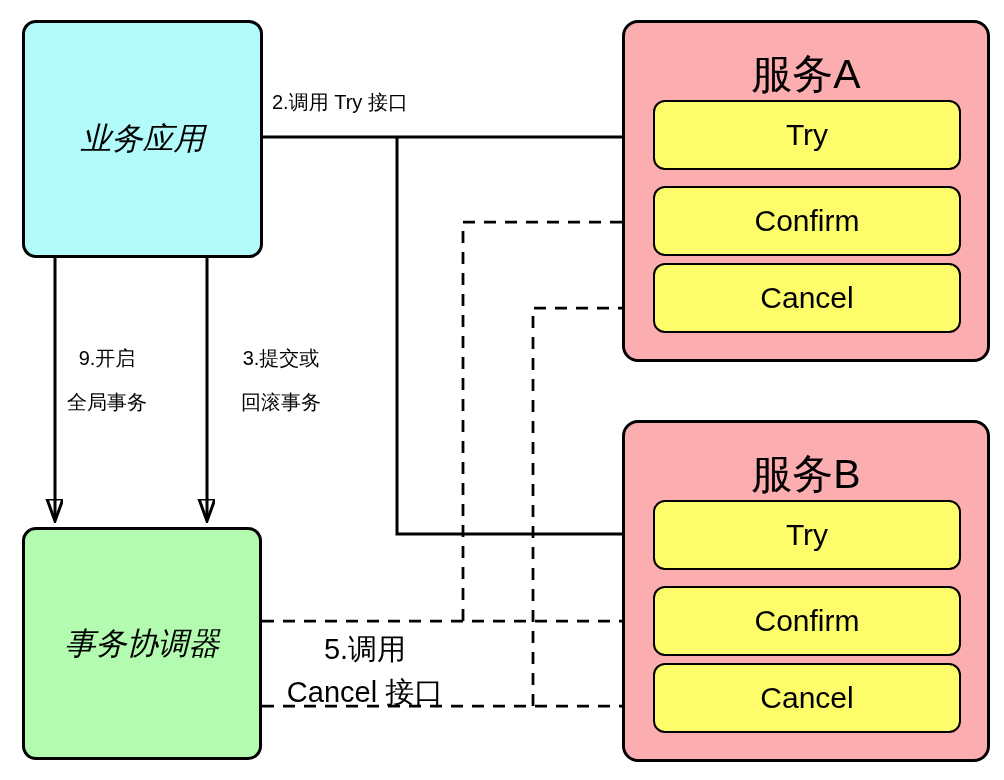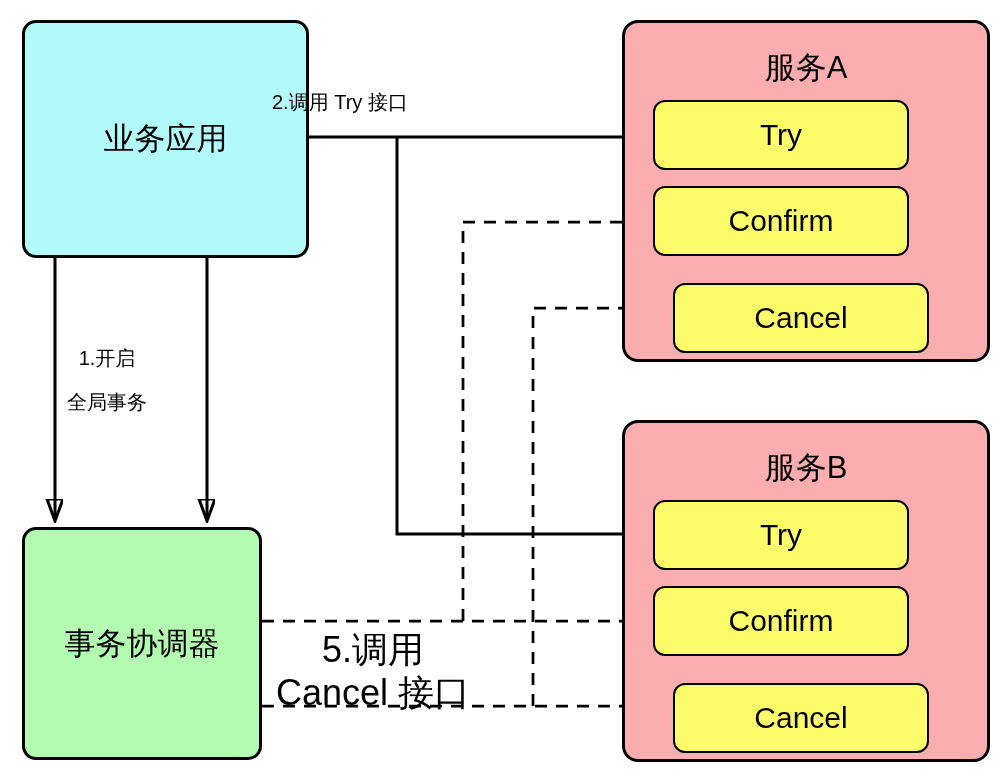--- a/index.html
+++ b/index.html
@@ -15,58 +15,58 @@
   .node {
     position: absolute;
     display: flex;
     align-items: center;
     justify-content: center;
     border: 3px solid var(--border, #000);
     border-radius: 14px;
     font-size: 31px;
     box-sizing: border-box;
   }
-  #business-app { left: 22px; top: 20px; width: 287px; height: 238px; background: var(--business-app-fill, #b3fbfb); }
-  #coordinator  { left: 22px; top: 527px; width: 240px; height: 233px; background: var(--coordinator-fill, #b2fbb0); }
+  #business-app { left: 22px; top: 20px; width: 241px; height: 238px; background: var(--business-app-fill, #b3fbfb); font-style: italic; }
+  #coordinator  { left: 22px; top: 527px; width: 240px; height: 233px; background: var(--coordinator-fill, #b2fbb0); font-style: italic; }
   .service-panel {
     position: absolute;
     left: 622px;
     width: 368px;
     height: 342px;
     background: var(--service-fill, #fcadb0);
     border: 3px solid var(--border, #000);
     border-radius: 16px;
     box-sizing: border-box;
   }
   #service-a { top: 20px; }
   #service-b { top: 420px; }
   .service-title {
     position: absolute;
     left: 0; right: 0;
     top: 24px;
     text-align: center;
-    font-size: 31px;
+    font-size: 41px;
   }
   .op-box {
     position: absolute;
     left: 28px;
-    width: 256px;
+    width: 308px;
     height: 70px;
     background: var(--operation-fill, #fdfd6b);
     border: 2.5px solid var(--border, #000);
     border-radius: 12px;
     display: flex;
     align-items: center;
     justify-content: center;
     font-size: 30px;
     box-sizing: border-box;
   }
   .op-1 { top: 77px; }
   .op-2 { top: 163px; text-align: center; }
-  .op-3 { top: 260px; margin-left: 20px; }
+  .op-3 { top: 240px; }
   #edge-layer {
     position: absolute;
     left: 0; top: 0;
     width: 1004px;
     height: 780px;
     pointer-events: none;
   }
   #edge-layer path {
     fill: none;
     stroke: var(--line, #000);
@@ -77,21 +77,21 @@
     position: absolute;
     font-size: 20px;
     line-height: 44px;
     white-space: pre-line;
     text-align: center;
   }
   #label-step2 { left: 272px; top: 80px; width: 250px; text-align: left; white-space: nowrap; }
   #label-step1 { left: 36px;  top: 336px; width: 142px; }
   #label-step3 { left: 208px; top: 336px; width: 146px; }
   #label-step4 { left: 264px; top: 538px; width: 202px; font-size: 29px; line-height: 43px; }
-  #label-step5 { left: 272px; top: 628px; width: 202px; font-size: 36px; line-height: 43px; }
+  #label-step5 { left: 264px; top: 628px; width: 202px; font-size: 29px; line-height: 43px; }
   #watermark {
     position: absolute;
     right: 12px;
     bottom: 8px;
     font-size: 30px;
     font-weight: bold;
     letter-spacing: 1px;
     color: rgba(255,255,255,0.88);
     text-shadow:
       2px 2px 1px rgba(110,110,110,0.85),
@@ -149,19 +149,21 @@
     </div>
     <div class="op-box op-2">
       <span>Confirm</span>
     </div>
     <div class="op-box op-3">
       <span>Cancel</span>
     </div>
   </div>
 
   <div class="edge-label" id="label-step2">2.调用 Try 接口</div>
-  <div class="edge-label" id="label-step1">1.开启
+  <div class="edge-label" id="label-step1">9.开启
 全局事务</div>
+  <div class="edge-label" id="label-step3">3.提交或
+回滚事务</div>
   <div class="edge-label" id="label-step5">5.调用
 Cancel 接口</div>
 
 
 </div>
 
 </body></html>

